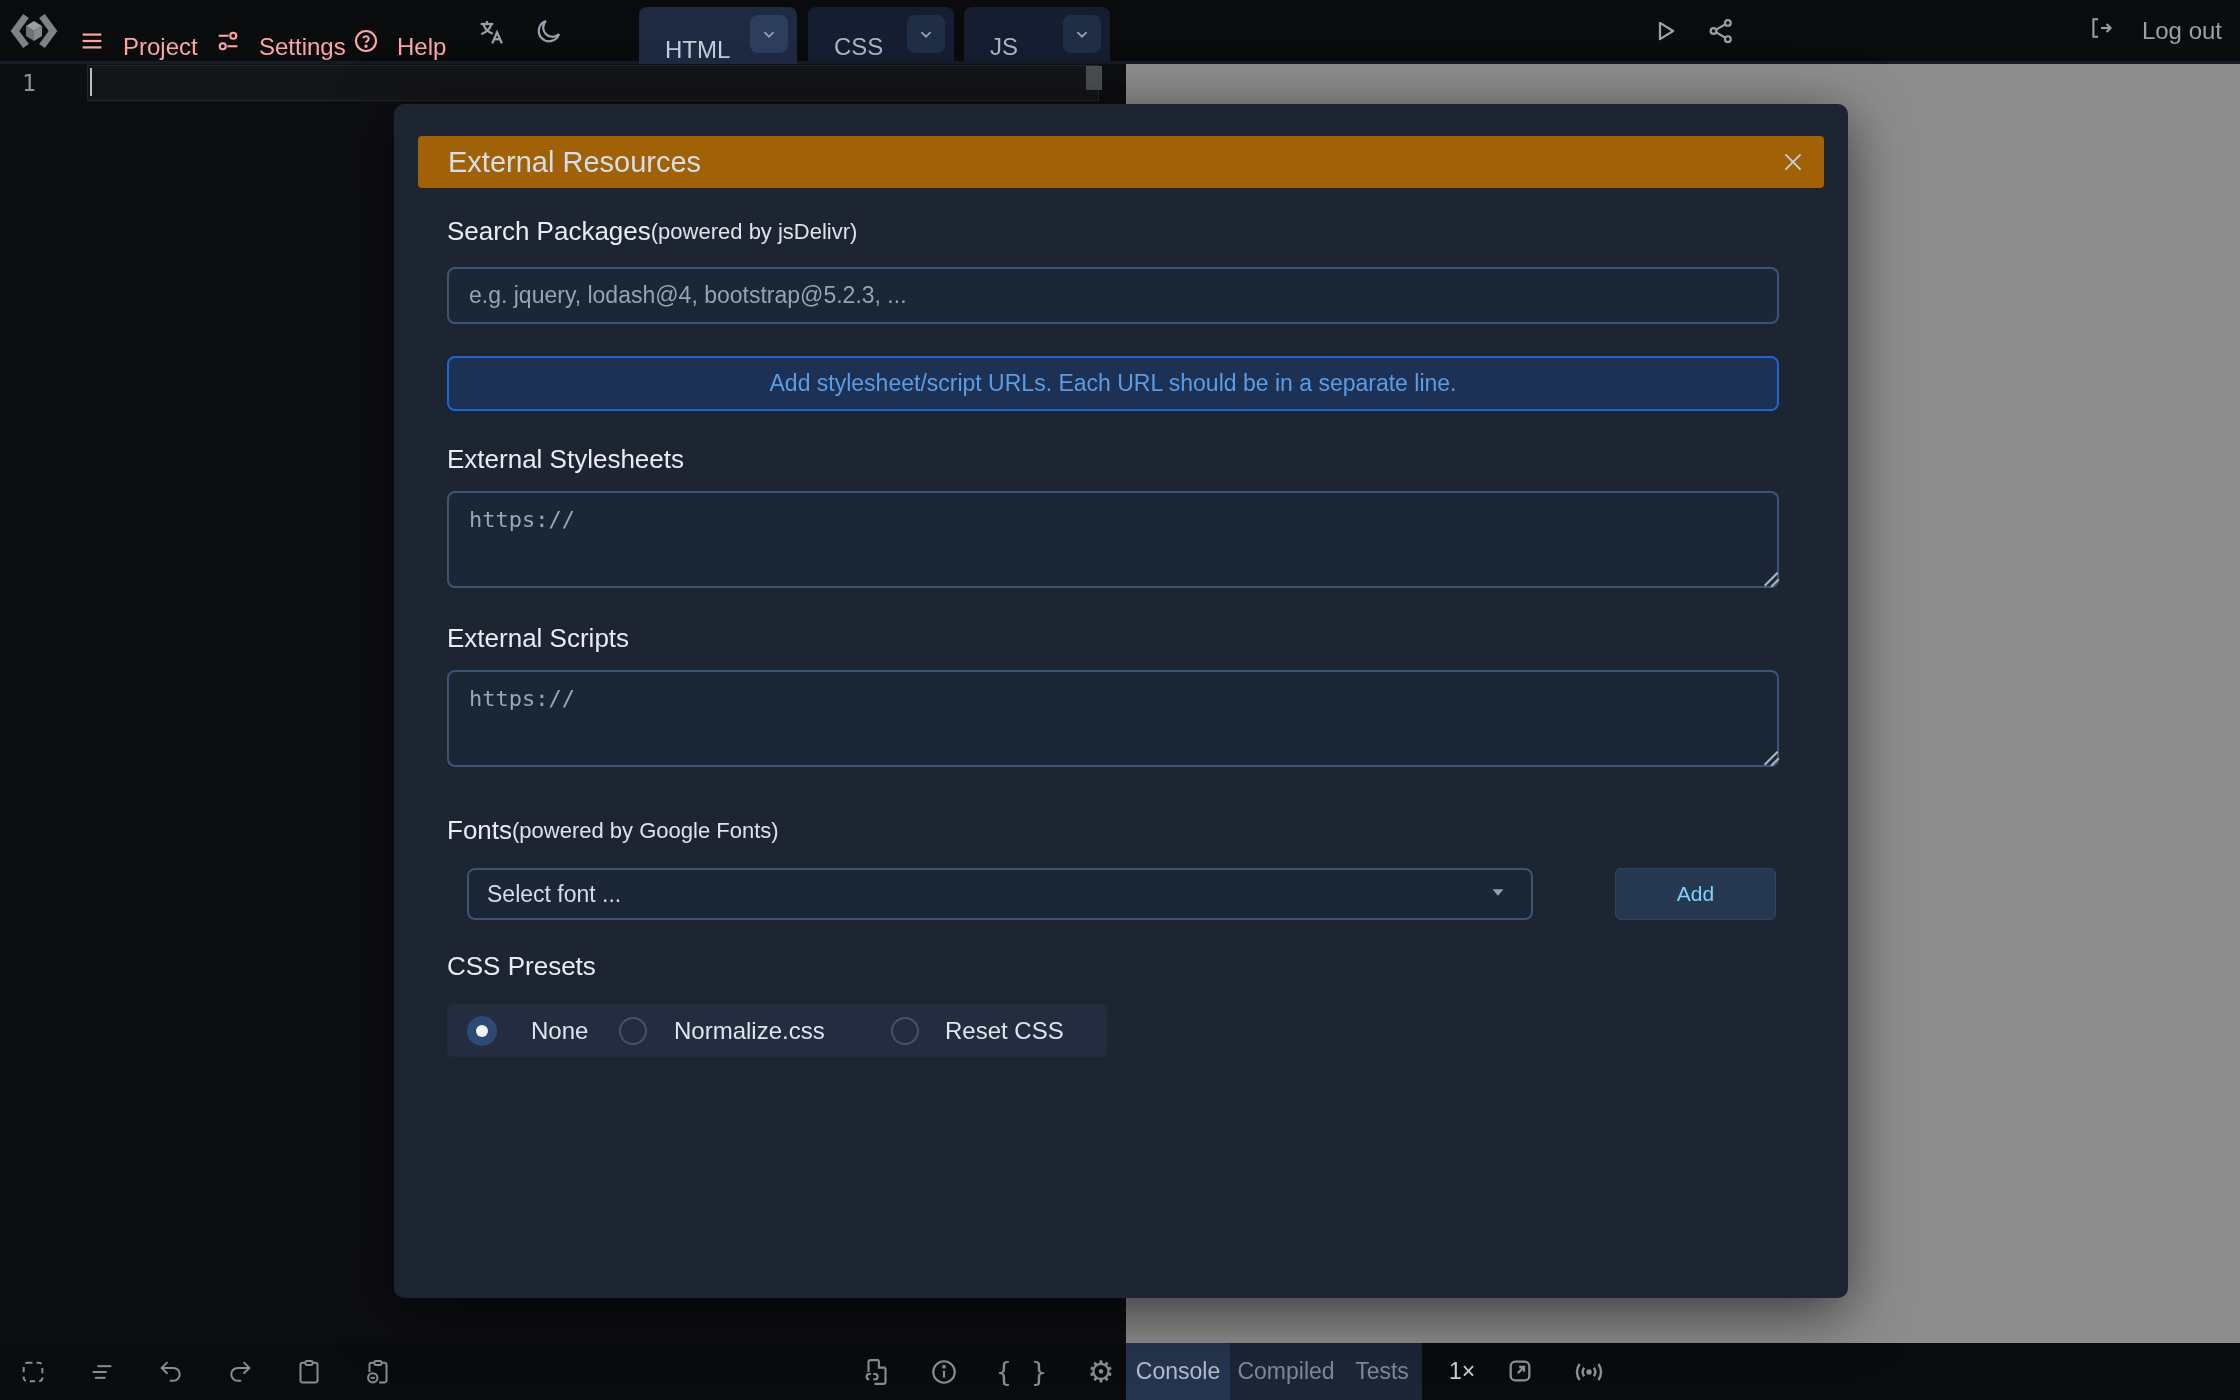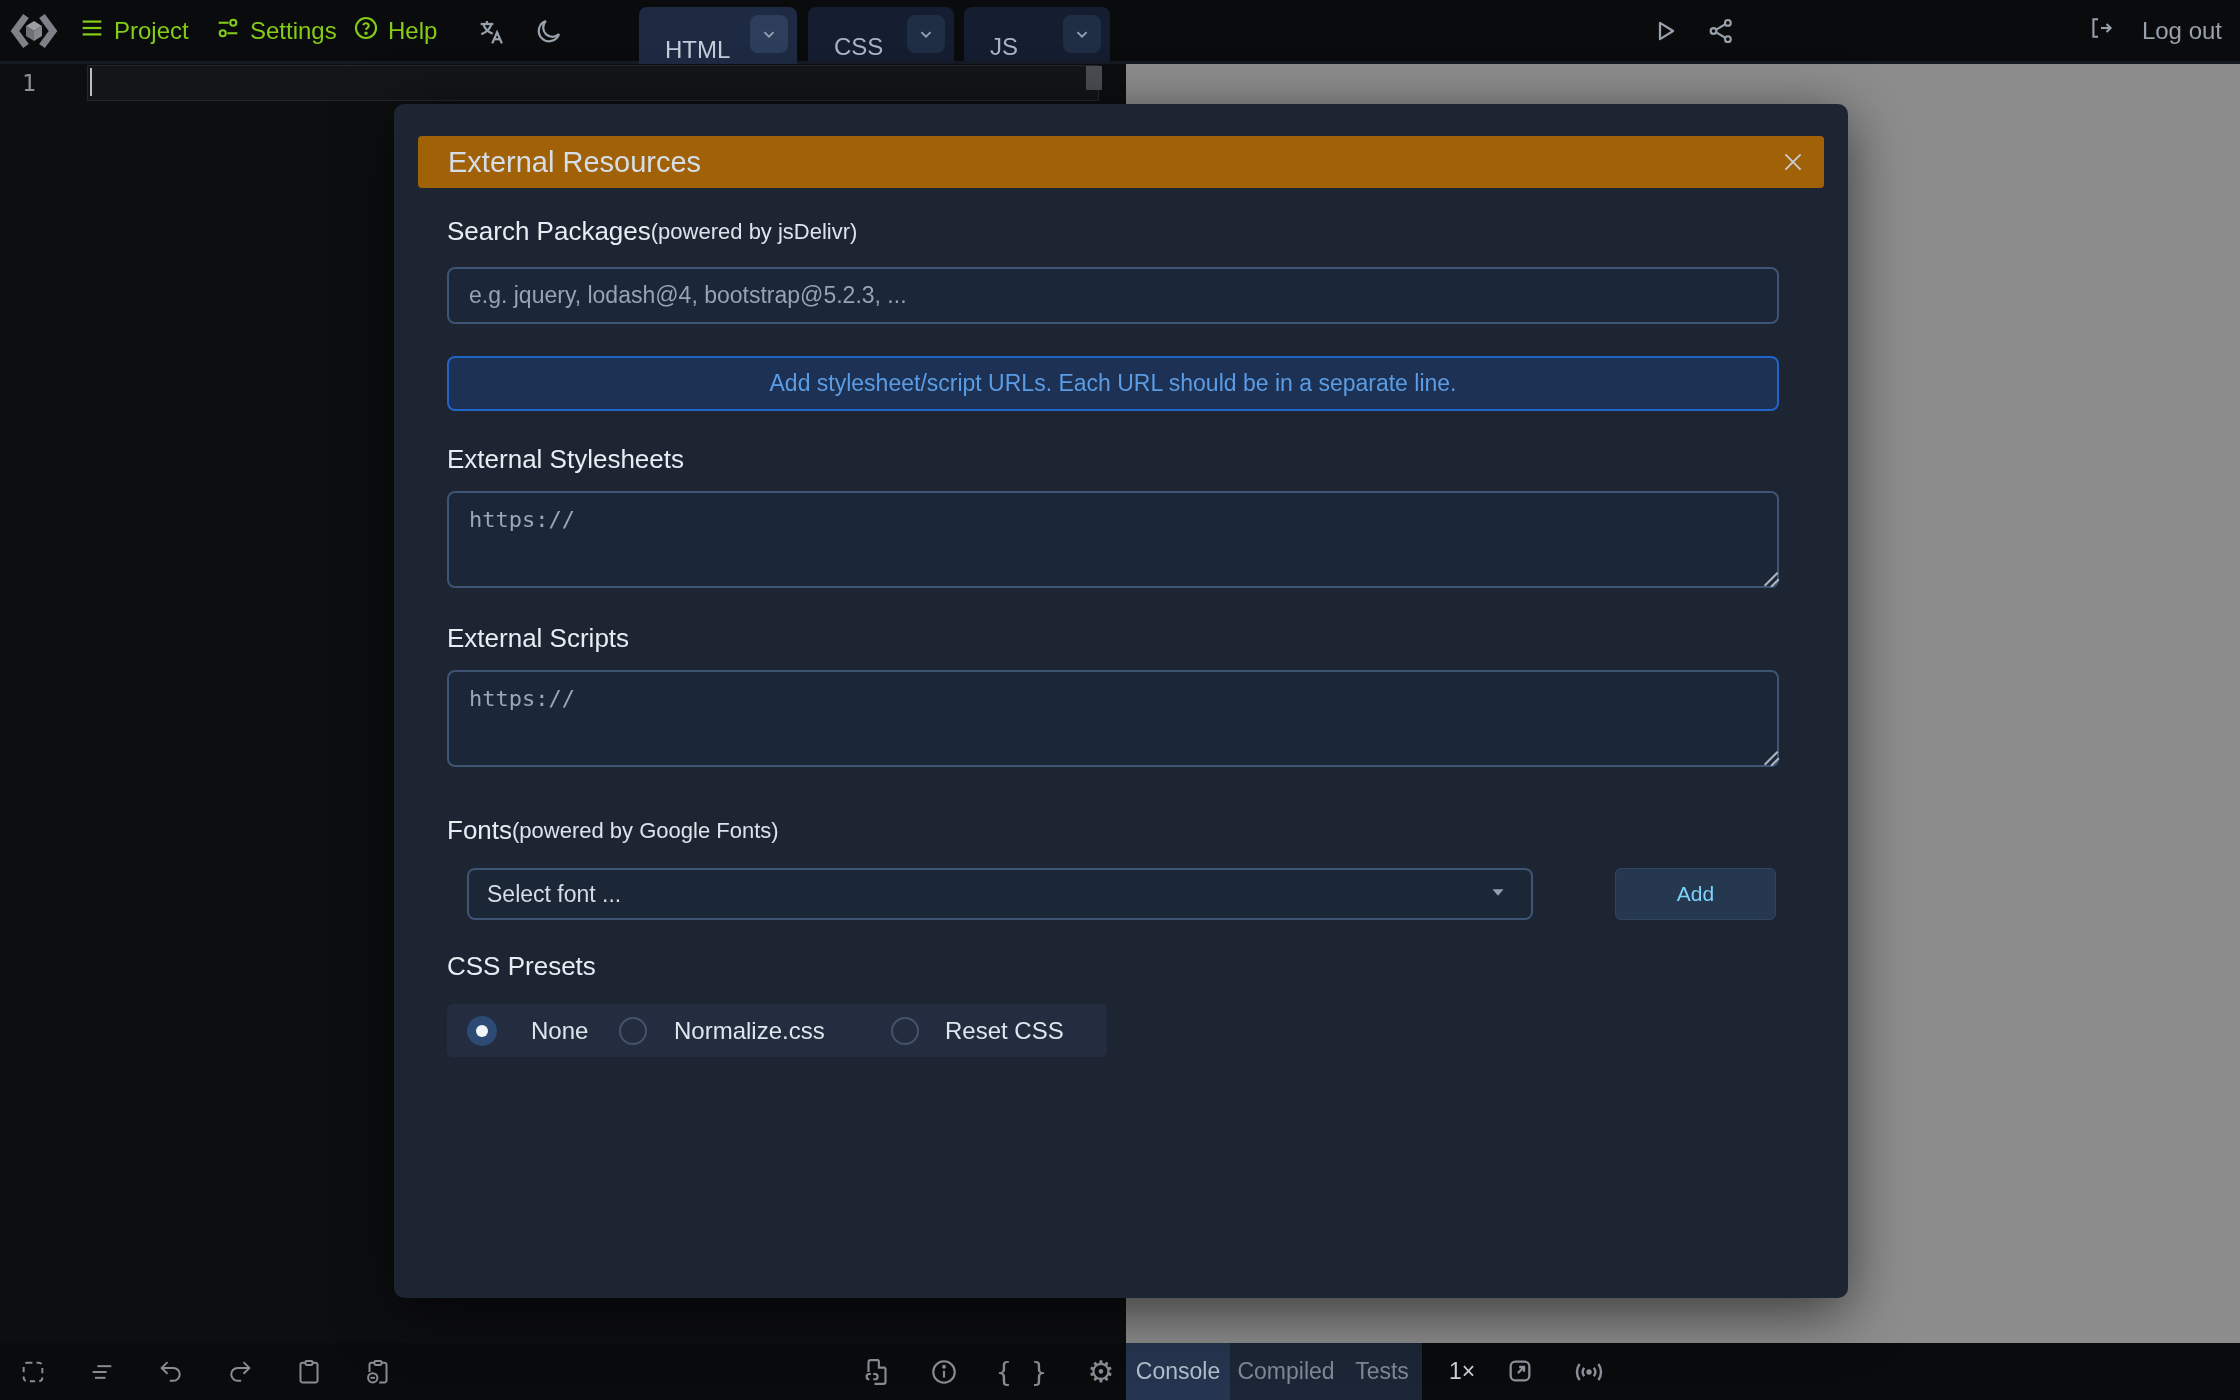--- a/index.html
+++ b/index.html
@@ -3,22 +3,22 @@
 <meta charset="utf-8">
 <style>
   * { margin:0; padding:0; box-sizing:border-box; }
   html,body { width:2240px; height:1400px; }
   body { font-family:"Liberation Sans", sans-serif; background:#0a0b0d; overflow:hidden; }
   #app { position:relative; width:2240px; height:1400px; }
 
   
   .toolbar { position:absolute; left:0; top:0; width:2240px; height:64px;
              background:#0a0b0d; border-bottom:3px solid #151a24; z-index:5; }
-  .tb-item { position:absolute; top:0; height:61px; display:flex; align-items:center; gap:8px;
-             color:#84cc16; font-size:24px; cursor:pointer; }
+  .tb-item { position:absolute; top:0; height:61px; display:flex; align-items:flex-end; gap:17px;
+             color:#fca5a5; font-size:24px; cursor:pointer; }
   .tb-item svg { flex:0 0 auto; }
   .logo { position:absolute; left:10px; top:7px; width:48px; height:48px; cursor:pointer; }
 
   .editor-tab { position:absolute; top:7px; height:54px; border-radius:8px 8px 0 0;
                 display:flex; align-items:flex-end; cursor:pointer; }
   .editor-tab.active { background:#1d2a42; height:57px; }
   .editor-tab.inactive { background:#141e30; }
   .editor-tab .tab-label { padding-left:26px; font-size:24px; color:#a9b4c2; }
   .editor-tab.active .tab-label { color:#c3cdd9; }
   .tab-chevron { position:absolute; right:9px; top:8px; width:38px; height:38px; border-radius:8px;

